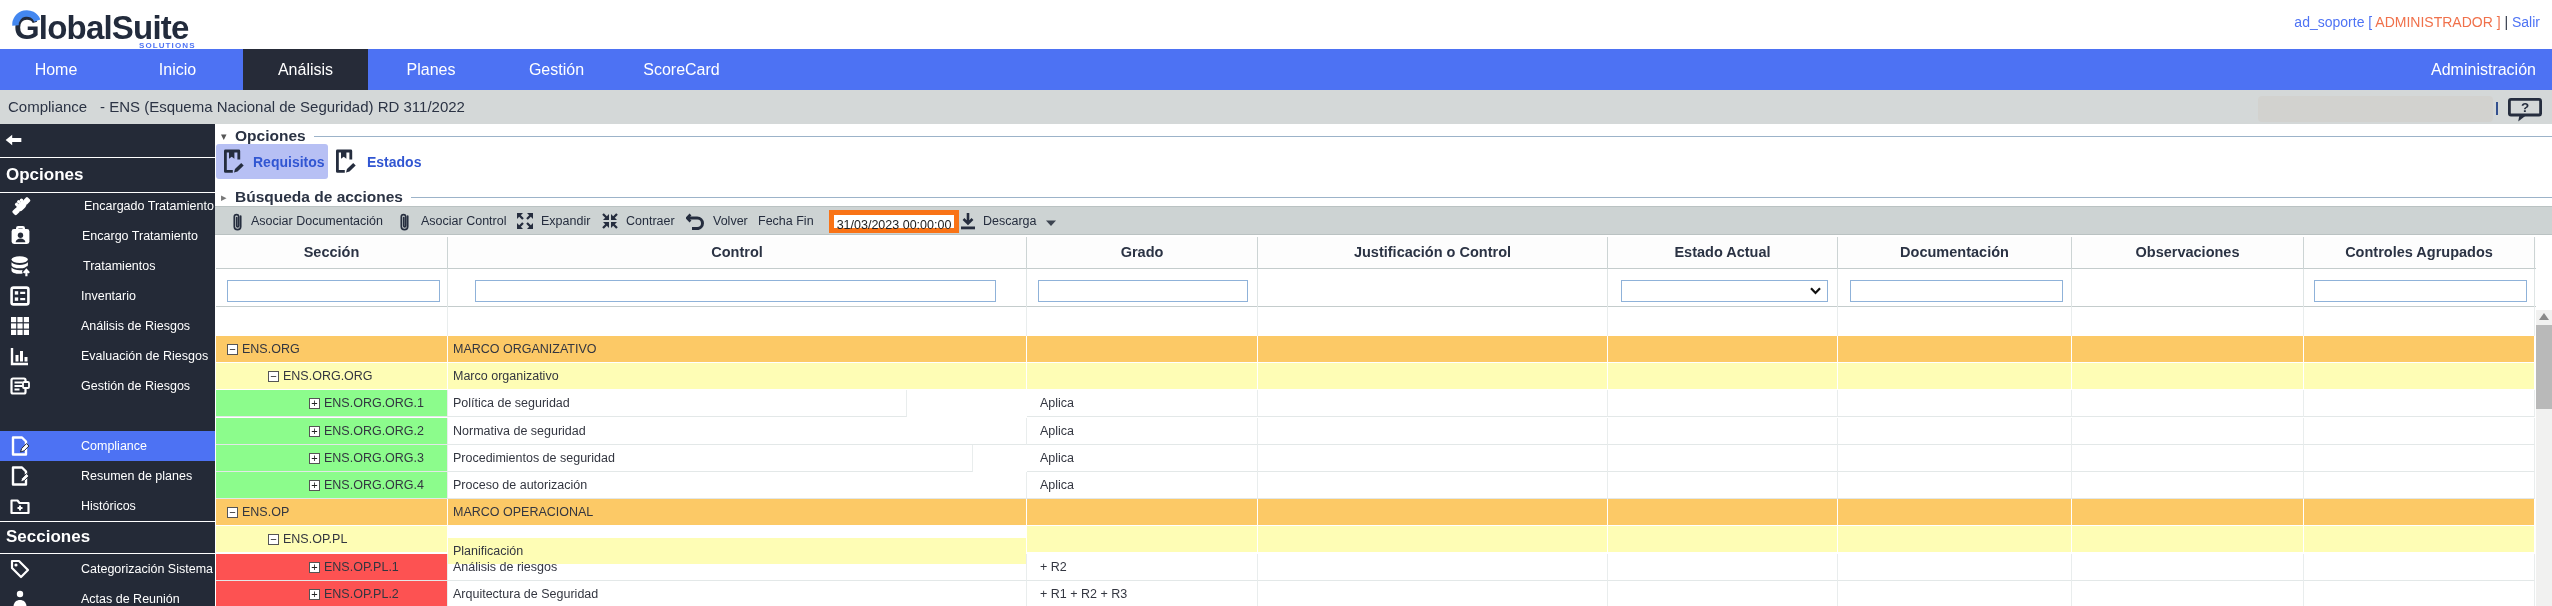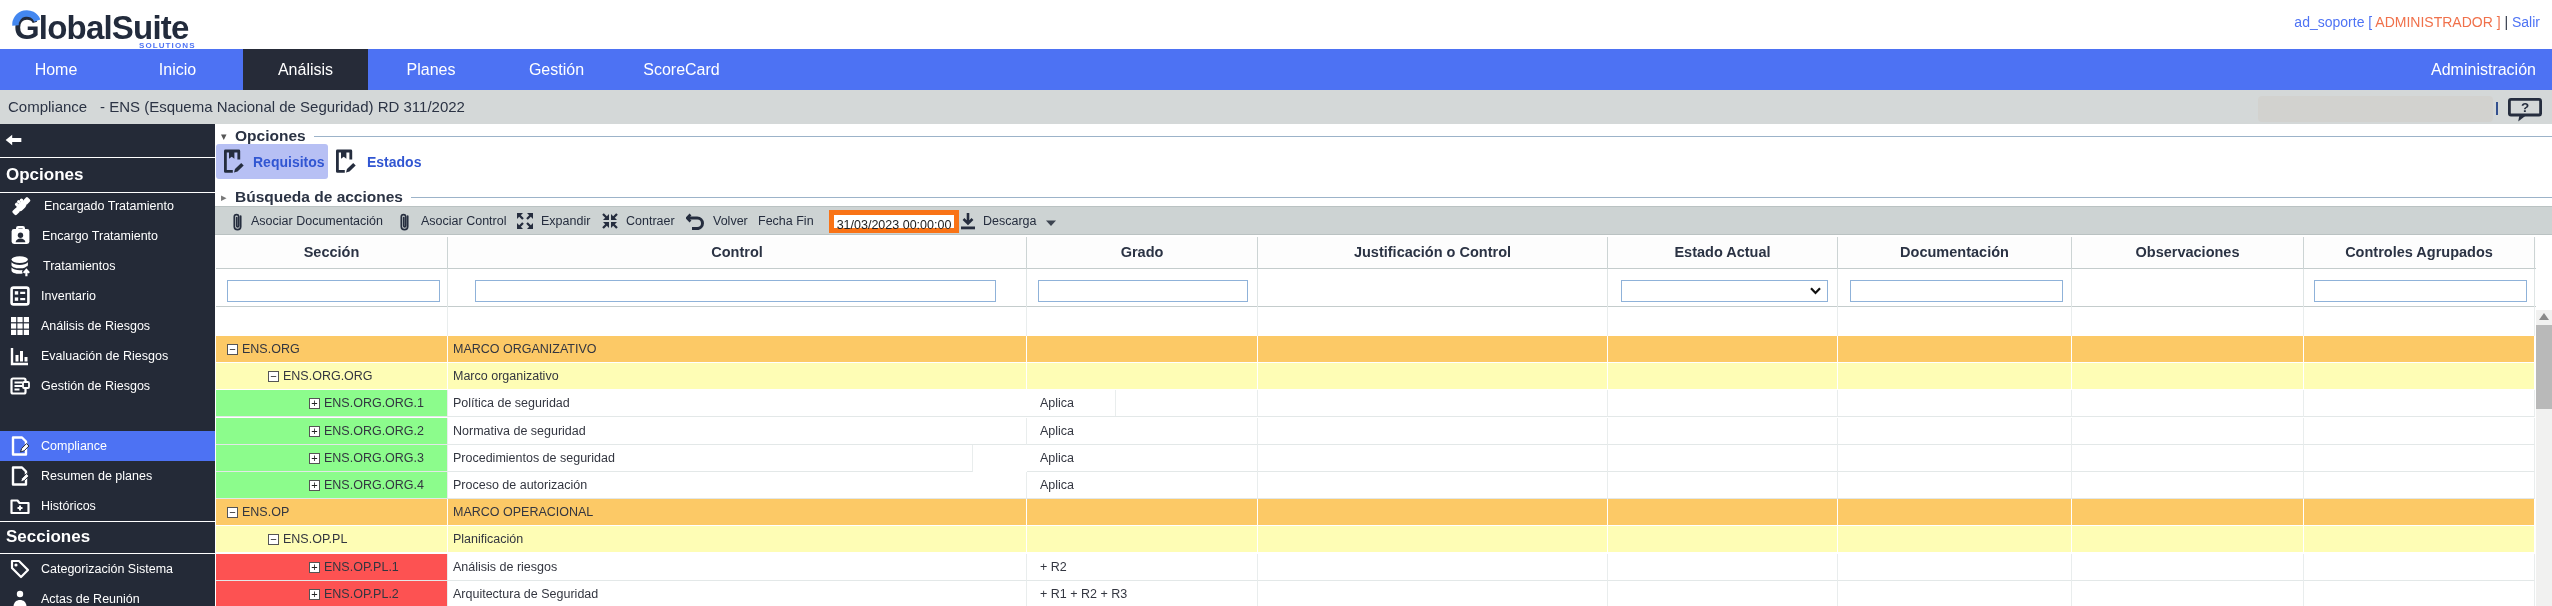--- a/index.html
+++ b/index.html
@@ -23,21 +23,21 @@
 #crumb { left:0; top:90px; width:2552px; height:34px; background:#d4d8d8; color:#2b3344; font-size:15px; }
 #crumb .bc { position:absolute; top:8px; }
 #blurbox { position:absolute; left:2258px; top:6px; width:235px; height:26px; background:#d2d2cf; border-radius:4px; }
 #helpsep { position:absolute; left:2496px; top:12px; width:2px; height:13px; background:#33508f; }
 
 
 #sidebar { left:0; top:124px; width:215px; height:482px; background:#242a37; color:#fff; }
 #backrow { position:absolute; left:0; top:0; width:215px; height:34px; border-bottom:1px solid #fff; }
 .sbhead { position:absolute; left:6px; font-size:17px; font-weight:bold; color:#fff; }
 #sb-sep1 { position:absolute; left:0; top:68px; width:215px; height:1px; background:#fff; }
-.sb-item { position:absolute; left:0; width:215px; height:30px; display:flex; align-items:center; }
+.sb-item { position:absolute; left:0; width:215px; height:30px; display:flex; align-items:center;gap:40px; }
 .sb-item svg { margin-left:10px; flex:0 0 auto; }
 .sb-item span { margin-left:11px; font-size:12.5px; }
 .sb-item.sel { background:#4d72f3; }
 
 
 #main { left:215px; top:124px; width:2337px; height:482px; background:#fff; }
 .legend { position:absolute; display:flex; align-items:center; width:2337px; }
 .legend .tri { font-size:11px; color:#555; width:14px; margin-left:6px; }
 .legend b { font-size:15.5px; color:#2b3344; margin-right:8px; white-space:nowrap; }
 .legend .line { flex:1; border-top:1px solid #9cb3c9; height:0; margin-top:1px; }
@@ -352,21 +352,21 @@
         <div class="cell ye" style="left:232px; width:579px; padding-left:5px;">Marco organizativo</div>
         <div class="cell ye" style="left:811px; width:231px;"></div>
         <div class="cell ye" style="left:1042px; width:350px;"></div>
         <div class="cell ye" style="left:1392px; width:230px;"></div>
         <div class="cell ye" style="left:1622px; width:234px;"></div>
         <div class="cell ye" style="left:1856px; width:232px;"></div>
         <div class="cell ye" style="left:2088px; width:231px;"></div>
       </div>
       <div class="row white" style="top:54px;">
         <div class="cell gr" style="left:0; width:232px;"><span class="ind2"></span><span class="pm">+</span>ENS.ORG.ORG.1</div>
-        <div class="cell" style="left:232px; width:668px; padding-left:5px;">Política de seguridad</div>
+        <div class="cell" style="left:232px; width:459px; padding-left:5px;">Política de seguridad</div>
         <div class="cell" style="left:811px; width:231px; padding-left:13px;">Aplica</div>
         <div class="cell" style="left:1042px; width:350px;"></div>
         <div class="cell" style="left:1392px; width:230px;"></div>
         <div class="cell" style="left:1622px; width:234px;"></div>
         <div class="cell" style="left:1856px; width:232px;"></div>
         <div class="cell" style="left:2088px; width:231px;"></div>
       </div>
       <div class="row white" style="top:82px;">
         <div class="cell gr" style="left:0; width:232px;"><span class="ind2"></span><span class="pm">+</span>ENS.ORG.ORG.2</div>
         <div class="cell" style="left:232px; width:579px; padding-left:5px;">Normativa de seguridad</div>
@@ -402,21 +402,21 @@
         <div class="cell or" style="left:232px; width:579px; padding-left:5px;">MARCO OPERACIONAL</div>
         <div class="cell or" style="left:811px; width:231px;"></div>
         <div class="cell or" style="left:1042px; width:350px;"></div>
         <div class="cell or" style="left:1392px; width:230px;"></div>
         <div class="cell or" style="left:1622px; width:234px;"></div>
         <div class="cell or" style="left:1856px; width:232px;"></div>
         <div class="cell or" style="left:2088px; width:231px;"></div>
       </div>
       <div class="row colored" style="top:190px;">
         <div class="cell ye" style="left:0; width:232px;"><span class="ind1"></span><span class="pm">−</span>ENS.OP.PL</div>
-        <div class="cell ye" style="left:232px; width:579px; padding-left:5px;">Planificación</div>
+        <div class="cell ye" style="left:232px; width:579px; padding-left:5px;margin-top:12px;">Planificación</div>
         <div class="cell ye" style="left:811px; width:231px;"></div>
         <div class="cell ye" style="left:1042px; width:350px;"></div>
         <div class="cell ye" style="left:1392px; width:230px;"></div>
         <div class="cell ye" style="left:1622px; width:234px;"></div>
         <div class="cell ye" style="left:1856px; width:232px;"></div>
         <div class="cell ye" style="left:2088px; width:231px;"></div>
       </div>
       <div class="row white" style="top:218px;">
         <div class="cell re" style="left:0; width:232px;"><span class="ind2"></span><span class="pm">+</span>ENS.OP.PL.1</div>
         <div class="cell" style="left:232px; width:579px; padding-left:5px;">Análisis de riesgos</div>

